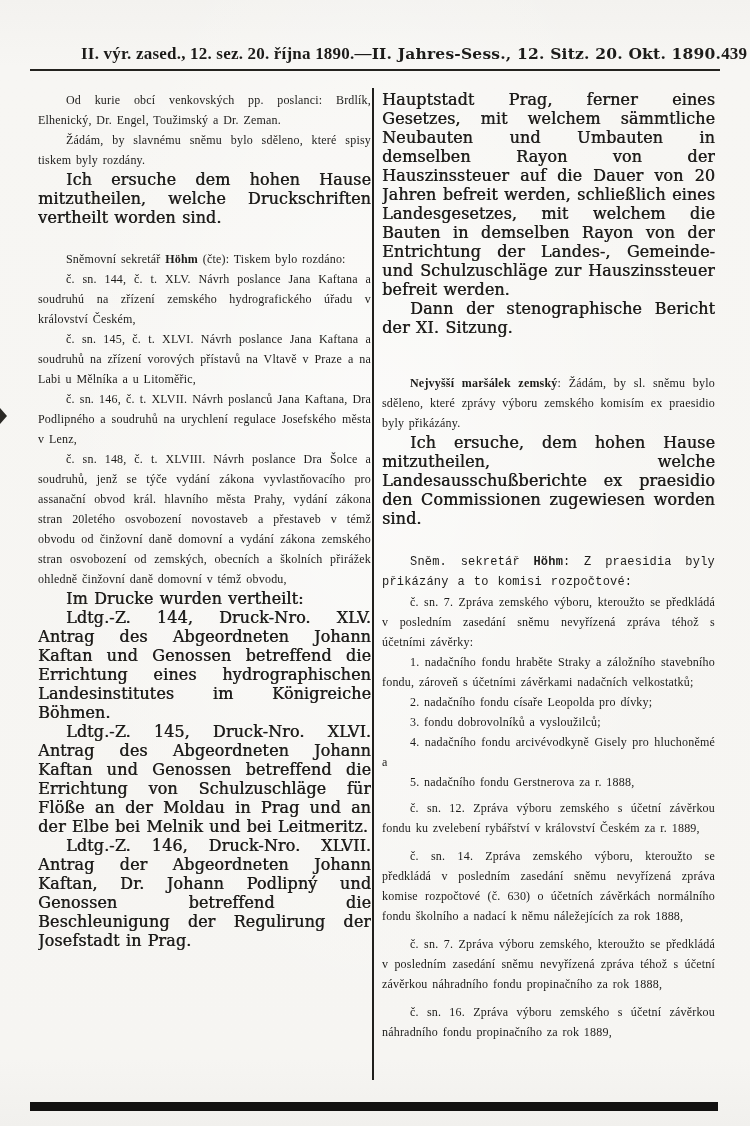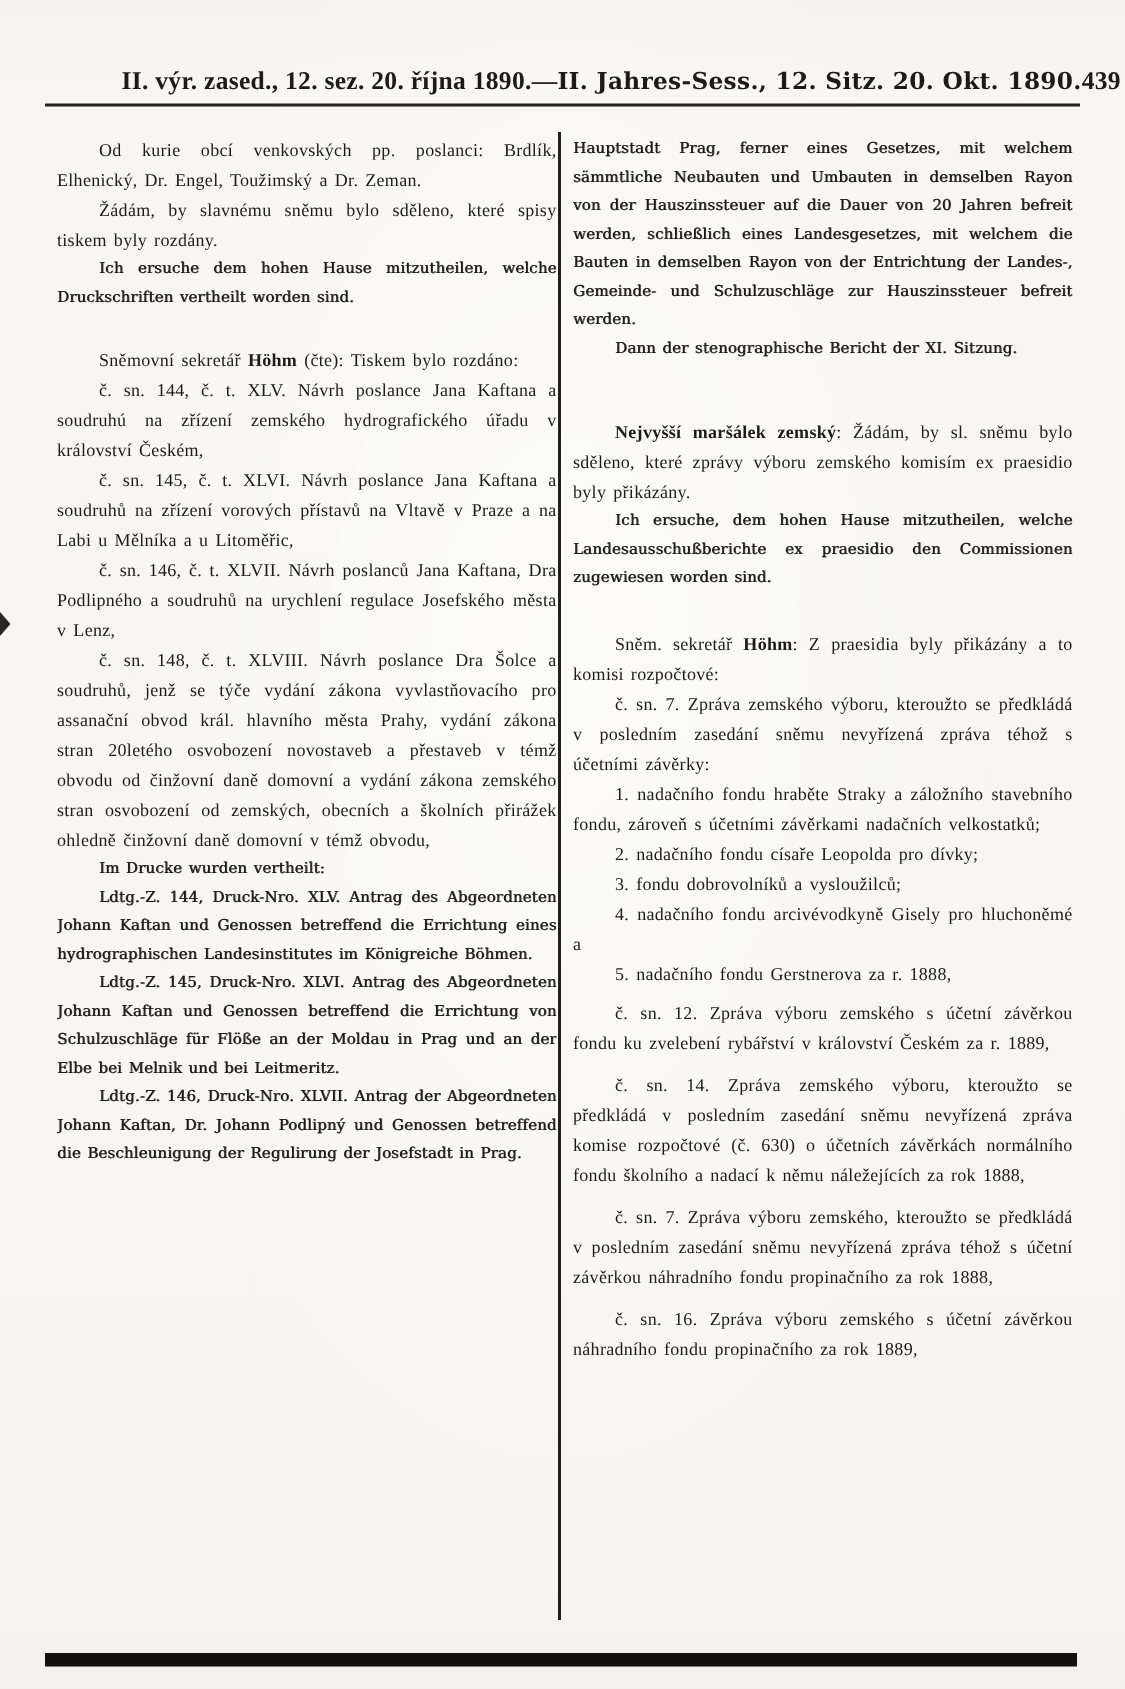--- a/index.html
+++ b/index.html
@@ -33,21 +33,21 @@
   .col-divider{
     position:absolute;left:372px;top:88px;width:2px;height:992px;background:#201f1c;
   }
   p.para{margin:0;}
   p.cz{
     font-family:"Liberation Serif", serif;
     font-size:12px;line-height:20px;letter-spacing:0.2px;word-spacing:1.5px;
   }
   p.de{
     font-family:"DejaVu Serif", serif;
-    font-size:10px;line-height:19px;letter-spacing:0.1px;word-spacing:1px;
+    font-size:16px;line-height:19px;letter-spacing:0.1px;word-spacing:1px;
     text-shadow:0.5px 0 0 rgba(25,24,20,0.8);
   }
   p.ind{text-indent:28px;}
   p.ind2{text-indent:40px;}
   .b{font-weight:bold;}
   .bottom-bar{
     position:absolute;left:30px;top:1102px;width:688px;height:9px;background:#121110;
   }
   .ink-wedge{
     position:absolute;left:0;top:408px;width:7px;height:16px;background:#2a2925;
@@ -83,21 +83,21 @@
       <p class="para de ind"><span>Ldtg.-Z. 146, Druck-Nro. XLVII. Antrag der Abgeordneten Johann Kaftan, Dr. Johann Podlipný und Genossen betreffend die Beschleunigung der Regulirung der Josefstadt in Prag.</span></p>
     </div>
 
   <div class="col-divider"></div>
 
   <div class="col col-right">
       <p class="para de"><span>Hauptstadt Prag, ferner eines Gesetzes, mit welchem sämmtliche Neubauten und Umbauten in demselben Rayon von der Hauszinssteuer auf die Dauer von 20 Jahren befreit werden, schließlich eines Landesgesetzes, mit welchem die Bauten in demselben Rayon von der Entrichtung der Landes-, Gemeinde- und Schulzuschläge zur Hauszinssteuer befreit werden.</span></p>
       <p class="para de ind"><span>Dann der stenographische Bericht der XI. Sitzung.</span></p>
       <p class="para cz ind" style="margin-top: 36px;"><span class="b">Nejvyšší maršálek zemský</span><span>: Žádám, by sl. sněmu bylo sděleno, které zprávy výboru zemského komisím ex praesidio byly přikázány.</span></p>
       <p class="para de ind"><span>Ich ersuche, dem hohen Hause mitzutheilen, welche Landesausschußberichte ex praesidio den Commissionen zugewiesen worden sind.</span></p>
-      <p class="para cz ind" style="margin-top: 24px;"><span>Sněm. sekretář </span><span class="b">Höhm</span><span>: Z praesidia byly přikázány a to komisi rozpočtové:</span></p>
+      <p class="para cz ind" style="margin-top: 24px; font-family: Liberation Mono, monospace;"><span>Sněm. sekretář </span><span class="b">Höhm</span><span>: Z praesidia byly přikázány a to komisi rozpočtové:</span></p>
       <p class="para cz ind"><span>č. sn. 7. Zpráva zemského výboru, kteroužto se předkládá v posledním zasedání sněmu nevyřízená zpráva téhož s účetními závěrky:</span></p>
       <p class="para cz ind"><span>1. nadačního fondu hraběte Straky a záložního stavebního fondu, zároveň s účetními závěrkami nadačních velkostatků;</span></p>
       <p class="para cz ind"><span>2. nadačního fondu císaře Leopolda pro dívky;</span></p>
       <p class="para cz ind"><span>3. fondu dobrovolníků a vysloužilců;</span></p>
       <p class="para cz ind"><span>4. nadačního fondu arcivévodkyně Gisely pro hluchoněmé a</span></p>
       <p class="para cz ind"><span>5. nadačního fondu Gerstnerova za r. 1888,</span></p>
       <p class="para cz ind" style="margin-top: 6px;"><span>č. sn. 12. Zpráva výboru zemského s účetní závěrkou fondu ku zvelebení rybářství v království Českém za r. 1889,</span></p>
       <p class="para cz ind" style="margin-top: 8px;"><span>č. sn. 14. Zpráva zemského výboru, kteroužto se předkládá v posledním zasedání sněmu nevyřízená zpráva komise rozpočtové (č. 630) o účetních závěrkách normálního fondu školního a nadací k němu náležejících za rok 1888,</span></p>
       <p class="para cz ind" style="margin-top: 8px;"><span>č. sn. 7. Zpráva výboru zemského, kteroužto se předkládá v posledním zasedání sněmu nevyřízená zpráva téhož s účetní závěrkou náhradního fondu propinačního za rok 1888,</span></p>
       <p class="para cz ind" style="margin-top: 8px;"><span>č. sn. 16. Zpráva výboru zemského s účetní závěrkou náhradního fondu propinačního za rok 1889,</span></p>

